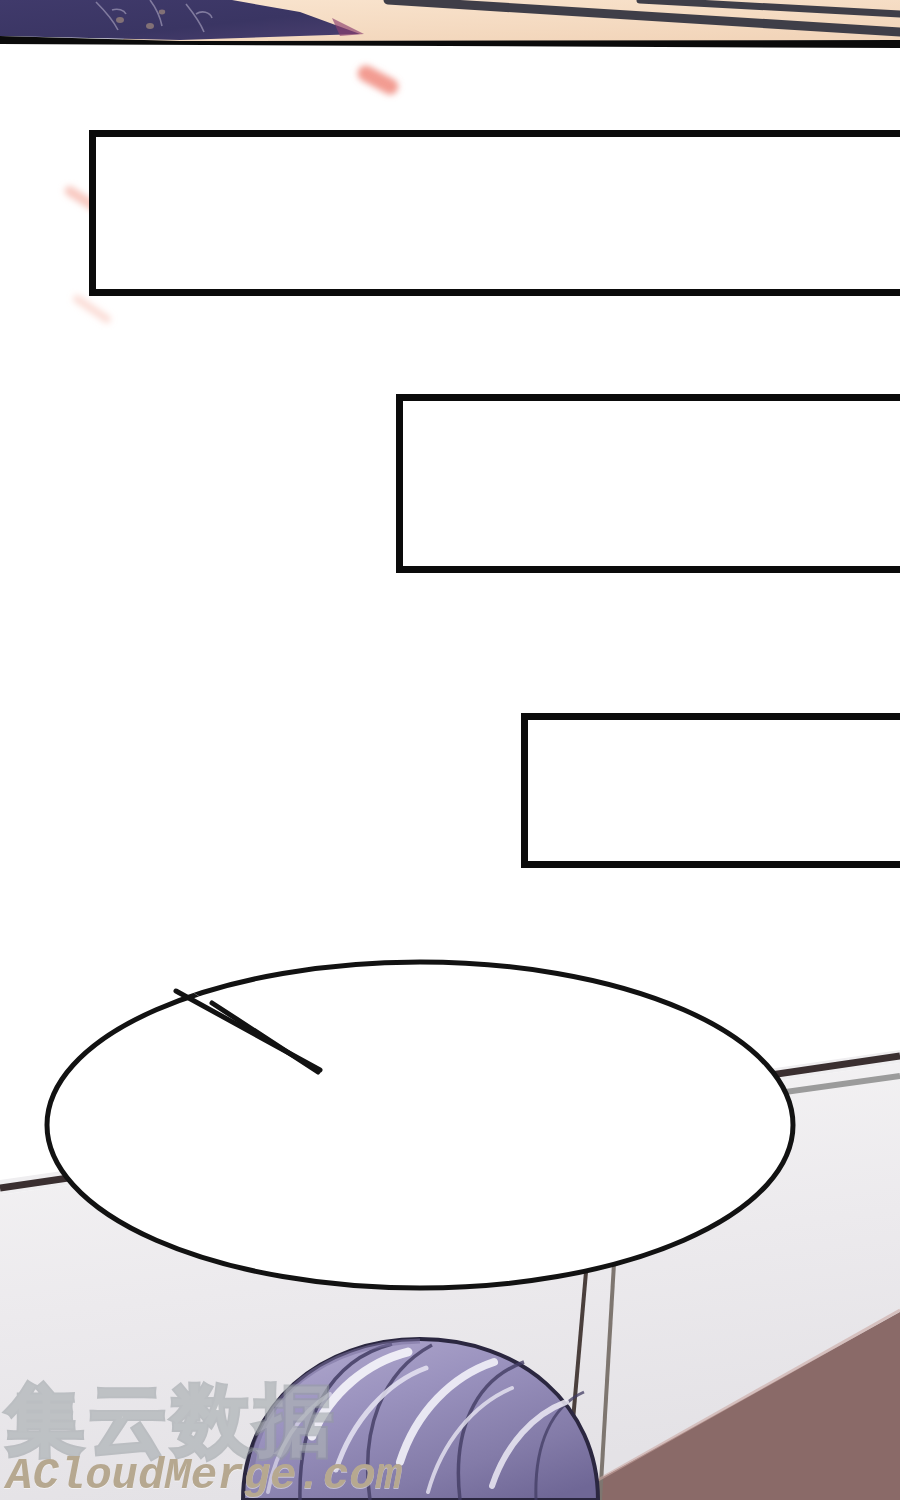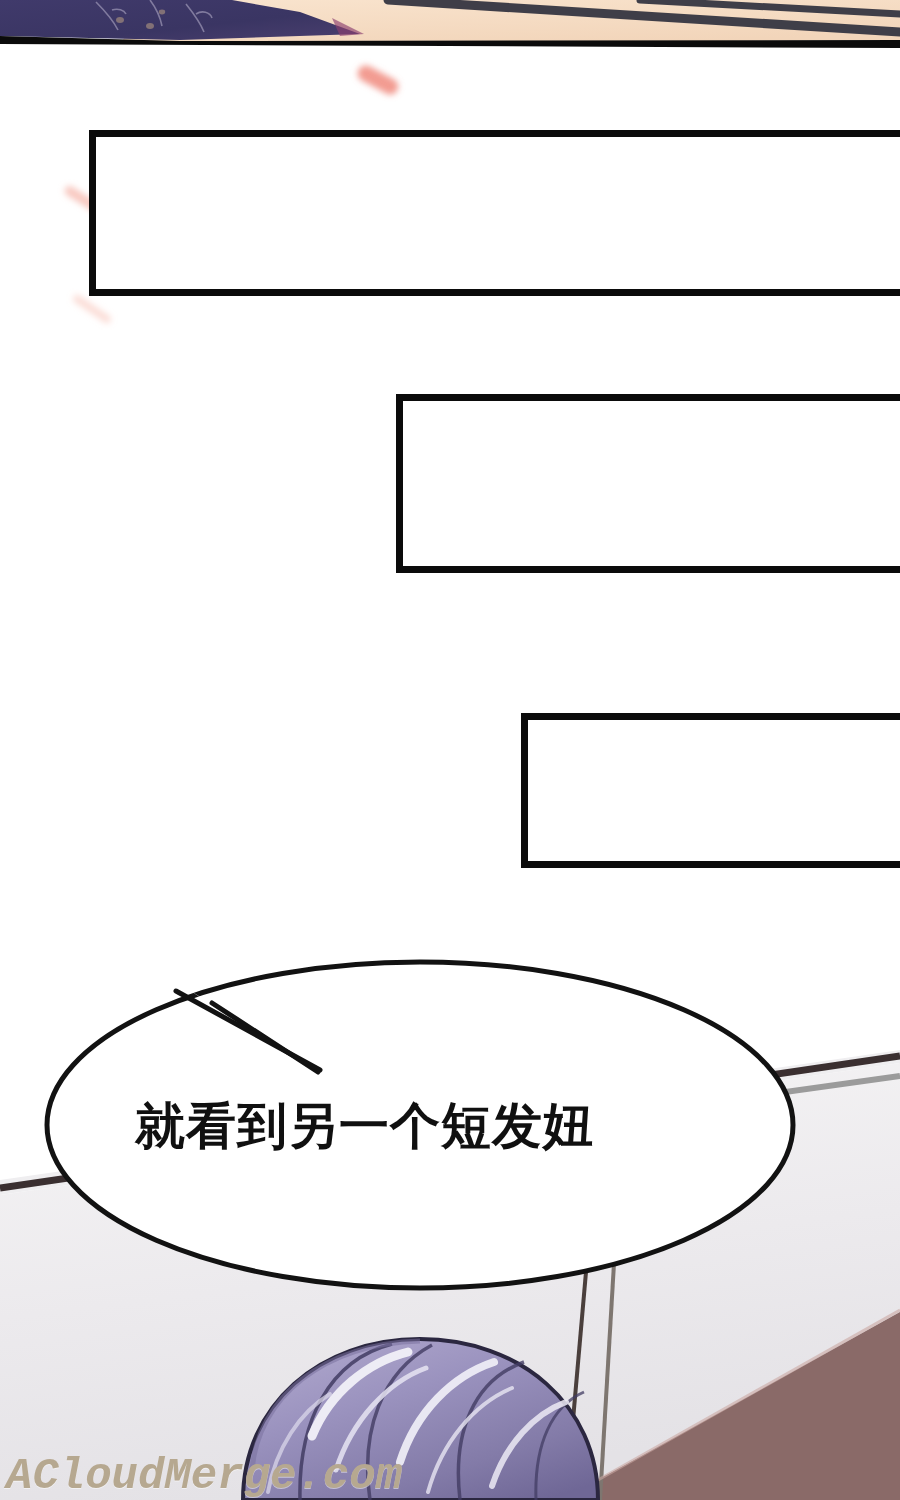--- a/index.html
+++ b/index.html
@@ -220,19 +220,19 @@
   <svg class="layer" style="z-index:30;" viewBox="0 0 900 1500" preserveAspectRatio="none">
     <g>
       <ellipse cx="420" cy="1125" rx="373" ry="163" fill="#ffffff" stroke="#121212" stroke-width="5"></ellipse>
 
       <path d="M186 988 L212 1005 L320 1070 L210 1003 Z" fill="#ffffff"></path>
       <path d="M212 1003 L318 1072" stroke="#121212" stroke-width="5" fill="none" stroke-linecap="round"></path>
       <path d="M176 991 L320 1070" stroke="#121212" stroke-width="5" fill="none" stroke-linecap="round"></path>
     </g>
   </svg>
 
-  <div class="balloon-text">就看到另一个短发妞</div>
 
   <div class="watermark">
+    <div class="wm-cn">集云数据</div>
     <div class="wm-en">ACloudMerge.com</div>
   </div>
 
 </div>
 
 </body></html>

